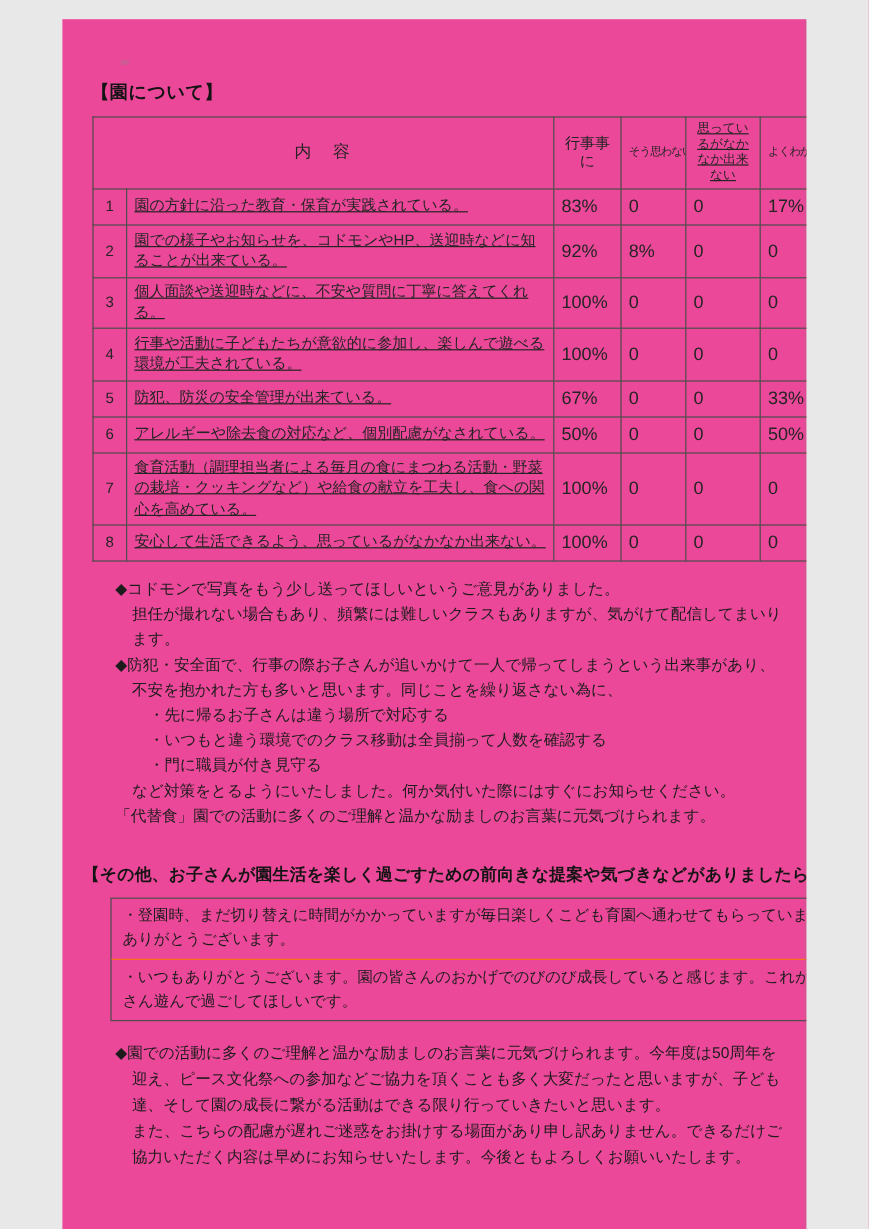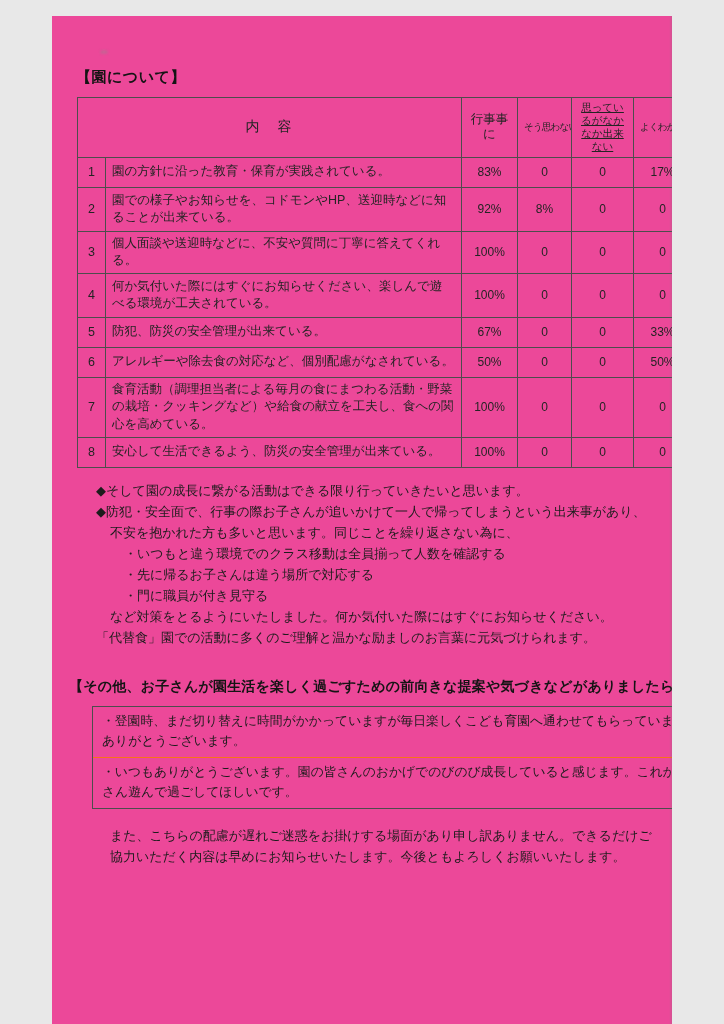--- a/index.html
+++ b/index.html
@@ -44,22 +44,22 @@
   th.h-unknown{font-size:9.5px;letter-spacing:-0.8px;white-space:nowrap;overflow:hidden;}
   th.h-noans{font-size:13px;letter-spacing:1px;}
   col.c-no{width:28px;}
   col.c-content{width:356px;}
   col.c-v0{width:56px;}
   col.c-v1{width:54px;}
   col.c-v2{width:62px;}
   col.c-v3{width:58px;}
   col.c-v4{width:61px;}
   td.no{text-align:center;font-size:12.5px;color:#333;}
-  td.content{font-size:12.5px;line-height:1.4;color:#1f1f1f;}
-  td.val{text-align:center;font-size:12px;padding-right:9px;color:#1f1f1f;}
+  td.content{font-size:12.5px;line-height:1.4;color:#1f1f1f;text-decoration:underline;}
+  td.val{text-align:left;font-size:15px;padding-right:9px;color:#1f1f1f;}
   tr.r-s{height:30px;}
   tr.r-m{height:44px;}
   tr.r-l{height:60px;}
   
   .notes{margin:12px 20px 0 44px;font-size:13px;line-height:1.62;color:#1c1c1c;}
   .note{margin:0;}
   .ind0{padding-left:14px;text-indent:-14px;}
   .ind1{padding-left:14px;}
   .ind2{padding-left:28px;}
   
@@ -152,21 +152,21 @@
         <td class="no">3</td>
         <td class="content">個人面談や送迎時などに、不安や質問に丁寧に答えてくれる。</td>
         <td class="val">100%</td>
         <td class="val">0</td>
         <td class="val">0</td>
         <td class="val">0</td>
         <td class="val">0</td>
       </tr>
       <tr class="r-m">
         <td class="no">4</td>
-        <td class="content">何か気付いた際にはすぐにお知らせください、楽しんで遊べる環境が工夫されている。</td>
+        <td class="content">行事や活動に子どもたちが意欲的に参加し、楽しんで遊べる環境が工夫されている。</td>
         <td class="val">100%</td>
         <td class="val">0</td>
         <td class="val">0</td>
         <td class="val">0</td>
         <td class="val">0</td>
       </tr>
       <tr class="r-s">
         <td class="no">5</td>
         <td class="content">防犯、防災の安全管理が出来ている。</td>
         <td class="val">67%</td>
@@ -188,48 +188,50 @@
         <td class="no">7</td>
         <td class="content">食育活動（調理担当者による毎月の食にまつわる活動・野菜の栽培・クッキングなど）や給食の献立を工夫し、食への関心を高めている。</td>
         <td class="val">100%</td>
         <td class="val">0</td>
         <td class="val">0</td>
         <td class="val">0</td>
         <td class="val">0</td>
       </tr>
       <tr class="r-s">
         <td class="no">8</td>
-        <td class="content">安心して生活できるよう、防災の安全管理が出来ている。</td>
+        <td class="content">安心して生活できるよう、思っているがなかなか出来ない。</td>
         <td class="val">100%</td>
         <td class="val">0</td>
         <td class="val">0</td>
         <td class="val">0</td>
         <td class="val">0</td>
       </tr>
     </tbody>
   </table>
 
   <div class="notes">
-    <p class="note ind0">◆そして園の成長に繋がる活動はできる限り行っていきたいと思います。</p>
+    <p class="note ind0">◆コドモンで写真をもう少し送ってほしいというご意見がありました。</p>
+    <p class="note ind1">担任が撮れない場合もあり、頻繁には難しいクラスもありますが、気がけて配信してまいります。</p>
     <p class="note ind0">◆防犯・安全面で、行事の際お子さんが追いかけて一人で帰ってしまうという出来事があり、不安を抱かれた方も多いと思います。同じことを繰り返さない為に、</p>
+    <p class="note ind2">・先に帰るお子さんは違う場所で対応する</p>
     <p class="note ind2">・いつもと違う環境でのクラス移動は全員揃って人数を確認する</p>
-    <p class="note ind2">・先に帰るお子さんは違う場所で対応する</p>
     <p class="note ind2">・門に職員が付き見守る</p>
     <p class="note ind1">など対策をとるようにいたしました。何か気付いた際にはすぐにお知らせください。</p>
     <p class="note">「代替食」園での活動に多くのご理解と温かな励ましのお言葉に元気づけられます。</p>
   </div>
 
   <h2 class="sec2-title">【その他、お子さんが園生活を楽しく過ごすための前向きな提案や気づきなどがありましたらお知らせください】</h2>
 
   <div class="comment-box">
     <div class="comment-row">・登園時、まだ切り替えに時間がかかっていますが毎日楽しくこども育園へ通わせてもらっています。いつもありがとうございます。</div>
     <div class="comment-row">・いつもありがとうございます。園の皆さんのおかげでのびのび成長していると感じます。これからもたくさん遊んで過ごしてほしいです。</div>
   </div>
 
   <div class="closing">
+    <p class="cl-hang">◆園での活動に多くのご理解と温かな励ましのお言葉に元気づけられます。今年度は50周年を迎え、ピース文化祭への参加などご協力を頂くことも多く大変だったと思いますが、子ども達、そして園の成長に繋がる活動はできる限り行っていきたいと思います。</p>
     <p class="cl-ind">また、こちらの配慮が遅れご迷惑をお掛けする場面があり申し訳ありません。できるだけご協力いただく内容は早めにお知らせいたします。今後ともよろしくお願いいたします。</p>
 
   </div>
 
   <div class="scan-shadow-bottom"></div>
   <div class="scan-edge-right"></div>
 
 </div>
 
 </body></html>

